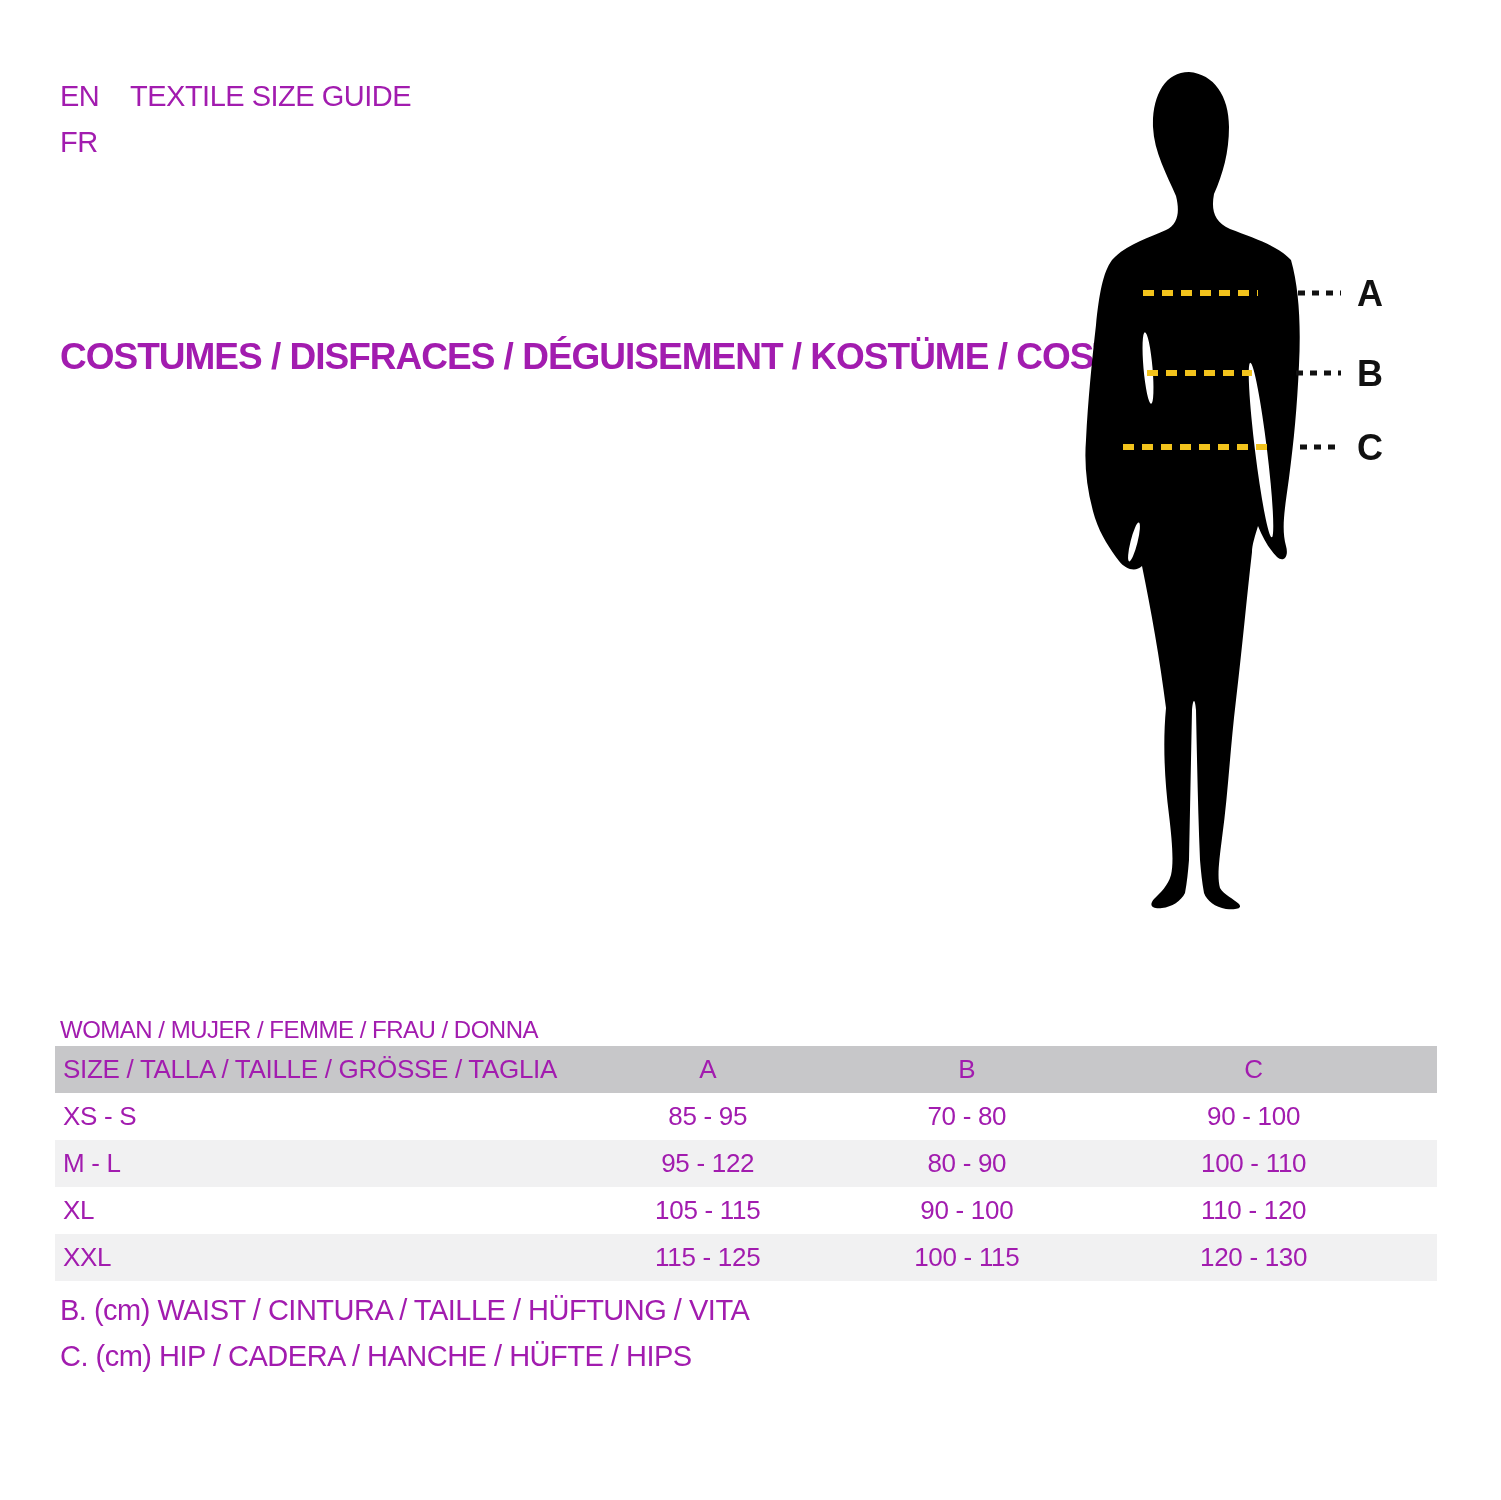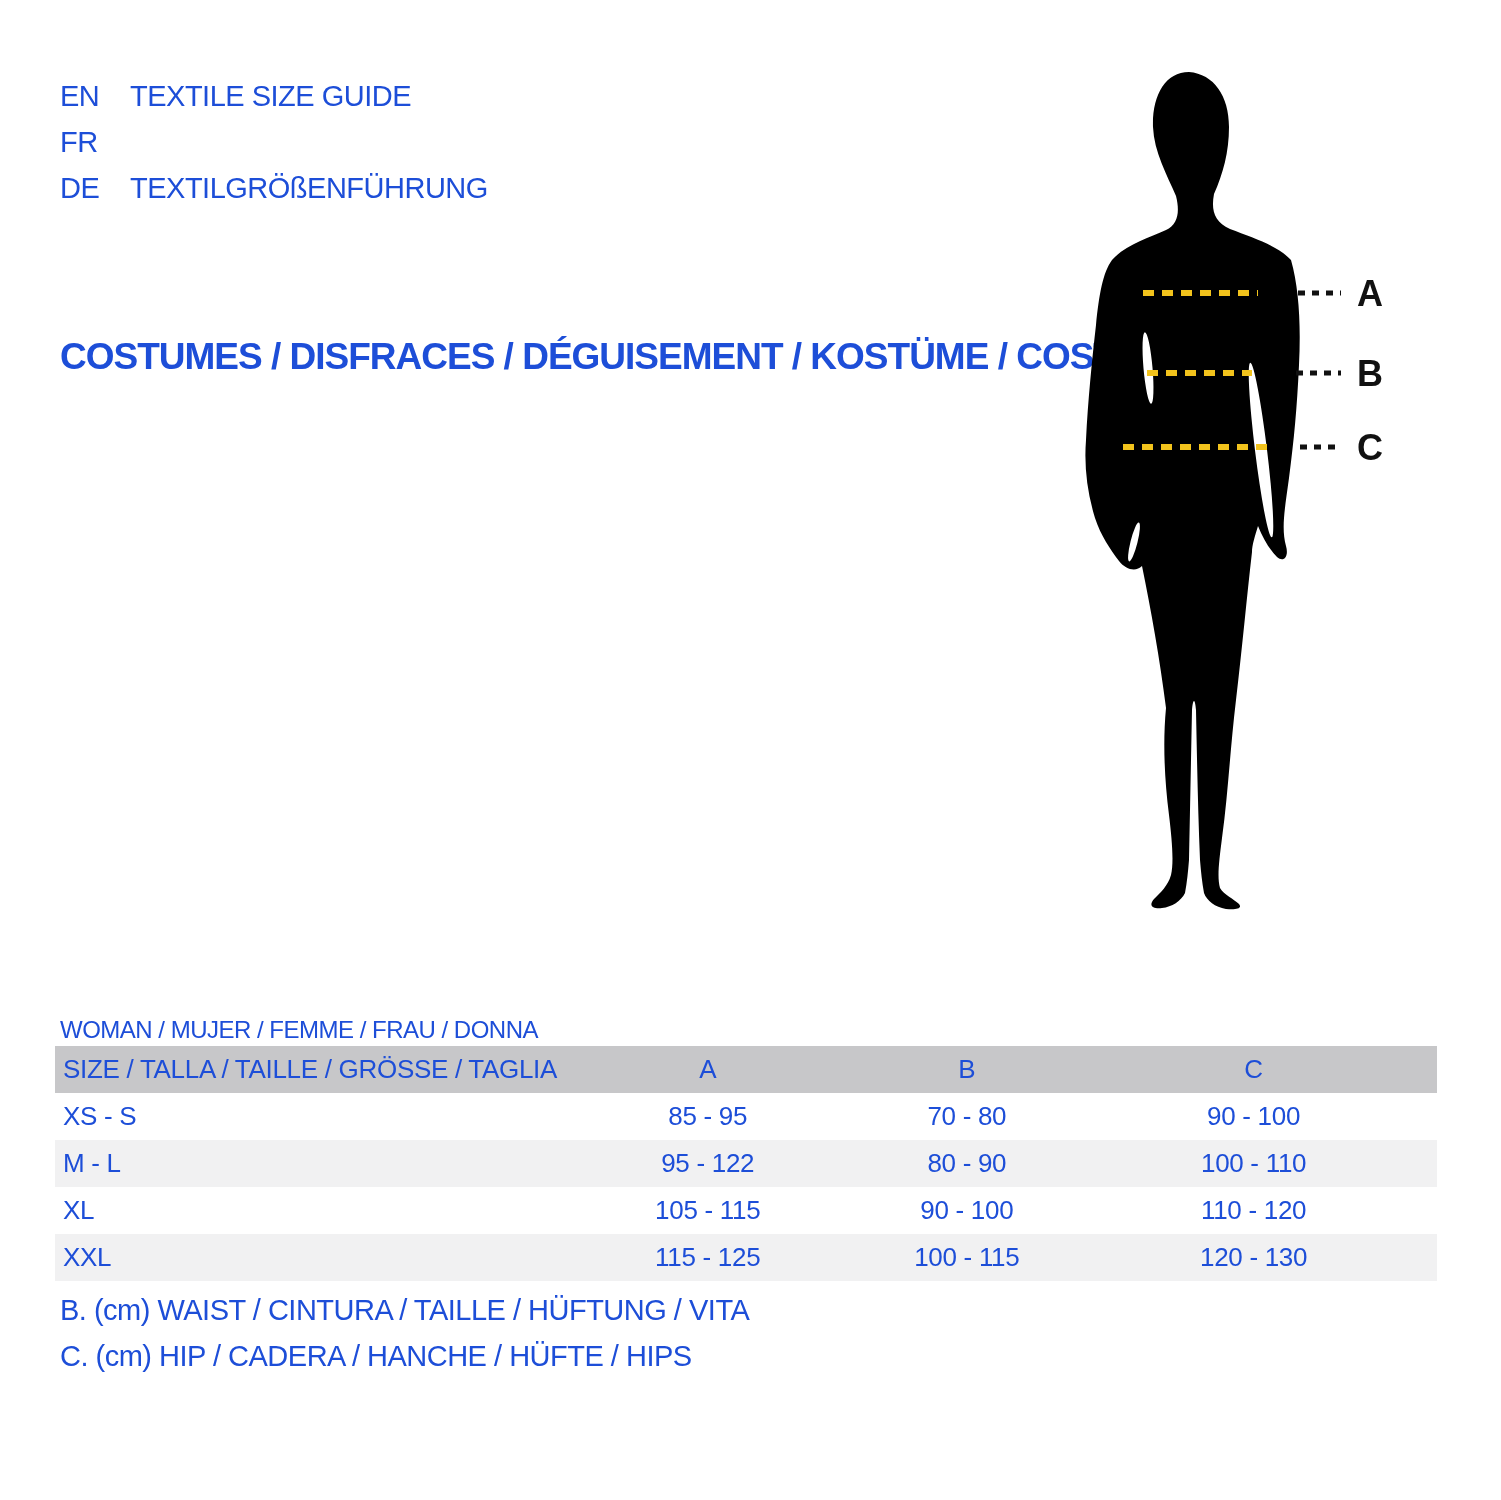--- a/index.html
+++ b/index.html
@@ -2,21 +2,21 @@
 <html><head>
 <meta charset="utf-8">
 <style>
   * { margin:0; padding:0; box-sizing:border-box; }
   html,body { background:#ffffff; }
   .page {
     position:relative;
     width:1501px; height:1500px;
     background:#ffffff;
     font-family:"Liberation Sans","DejaVu Sans",sans-serif;
-    color:#1d4ed8;
+    color:#a21caf;
     overflow:hidden;
   }
   
   .lang-block { position:absolute; left:60px; top:80px; }
   .lang-row { display:flex; align-items:flex-start; height:46px; font-size:29px; font-stretch:condensed; letter-spacing:-0.5px; font-weight:500; }
   .lang-code { width:70px; flex:0 0 70px; }
   
   .category-line {
     position:absolute; left:60px; top:336px;
     font-size:37px; font-weight:700; letter-spacing:-1px; font-stretch:condensed;
@@ -48,24 +48,20 @@
 
 <div class="page">
 
   <div class="lang-block">
     <div class="lang-row">
       <span class="lang-code">EN</span>
       <span class="lang-label">TEXTILE SIZE GUIDE</span>
     </div>
     <div class="lang-row">
       <span class="lang-code">FR</span>
-    </div>
-    <div class="lang-row">
-      <span class="lang-code">DE</span>
-      <span class="lang-label">TEXTILGRÖßENFÜHRUNG</span>
     </div>
   </div>
 
   <div class="category-line">COSTUMES / DISFRACES / DÉGUISEMENT / KOSTÜME / COSTUMI</div>
 
   <svg class="figure-svg" viewBox="990 58 430 915" xmlns="http://www.w3.org/2000/svg">
 
     <path fill="#000000" d="
       M 1189 72
       C 1214 74 1229 96 1229 127

